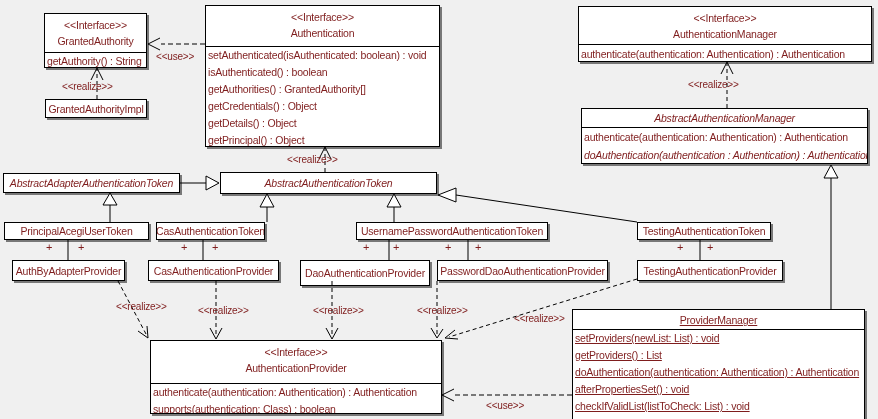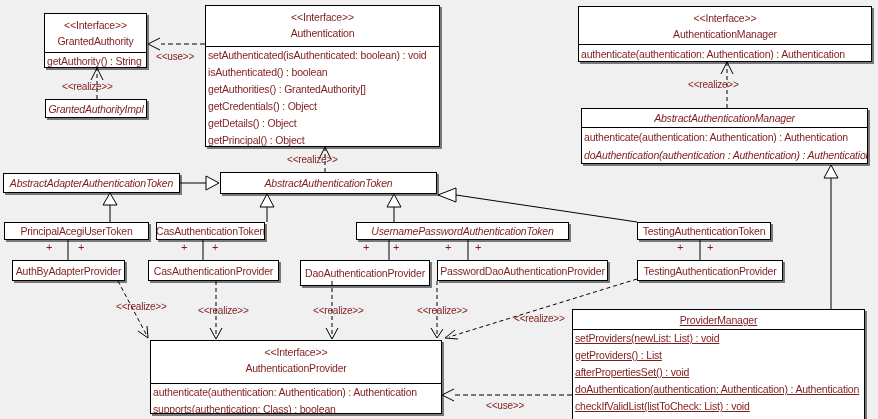--- a/index.html
+++ b/index.html
@@ -33,21 +33,21 @@
   <div class="uml-box" style="left:44px;top:13px;width:103px;height:55px;">
     <div class="title" style="height:35px;">
       <span>&lt;&lt;Interface&gt;&gt;</span>
       <span class="nm">GrantedAuthority</span>
     </div>
     <div class="methods">
       <div class="m">getAuthority() : String</div>
     </div>
   </div>
 
-  <div class="uml-box" style="left:45px;top:99px;width:102px;height:19px;font-style:italic;">
+  <div class="uml-box" style="left:45px;top:99px;width:102px;height:19px;">
     <div class="single">GrantedAuthorityImpl</div>
   </div>
 
   <div class="uml-box" style="left:205px;top:5px;width:235px;height:142px;">
     <div class="title" style="height:37px;">
       <span>&lt;&lt;Interface&gt;&gt;</span>
       <span class="nm">Authentication</span>
     </div>
     <div class="methods">
       <div class="m">setAuthenticated(isAuthenticated: boolean) : void</div>
@@ -86,21 +86,21 @@
   <div class="uml-box" style="left:220px;top:172px;width:217px;height:22px;">
     <div class="single it">AbstractAuthenticationToken</div>
   </div>
 
   <div class="uml-box" style="left:4px;top:222px;width:145px;height:18px;">
     <div class="single">PrincipalAcegiUserToken</div>
   </div>
   <div class="uml-box" style="left:156px;top:222px;width:109px;height:18px;">
     <div class="single">CasAuthenticationToken</div>
   </div>
-  <div class="uml-box" style="left:356px;top:222px;width:213px;height:18px;font-style:italic;">
+  <div class="uml-box" style="left:356px;top:222px;width:192px;height:18px;">
     <div class="single">UsernamePasswordAuthenticationToken</div>
   </div>
   <div class="uml-box" style="left:637px;top:222px;width:134px;height:18px;">
     <div class="single">TestingAuthenticationToken</div>
   </div>
 
   <div class="uml-box" style="left:12px;top:260px;width:113px;height:21px;">
     <div class="single">AuthByAdapterProvider</div>
   </div>
   <div class="uml-box" style="left:148px;top:260px;width:131px;height:21px;">
@@ -127,22 +127,22 @@
     </div>
   </div>
 
   <div class="uml-box" style="left:572px;top:309px;width:293px;height:129px;text-decoration:underline;">
     <div class="title" style="height:18px;line-height:18px;padding-top:1px;">
       <span class="nm">ProviderManager</span>
     </div>
     <div class="methods">
       <div class="m">setProviders(newList: List) : void</div>
       <div class="m">getProviders() : List</div>
+      <div class="m">doAuthentication(authentication: Authentication) : Authentication</div>
       <div class="m">afterPropertiesSet() : void</div>
-      <div class="m">doAuthentication(authentication: Authentication) : Authentication</div>
       <div class="m">checkIfValidList(listToCheck: List) : void</div>
     </div>
   </div>
 
   <svg id="edges" width="878" height="419" viewBox="0 0 878 419">
     <g stroke="#000" stroke-width="1" fill="none">
 
       <g>
         <path d="M205,44 L161,44" stroke-dasharray="5,3"></path>
         <path d="M148,44 L160,38 M148,44 L160,50"></path>

